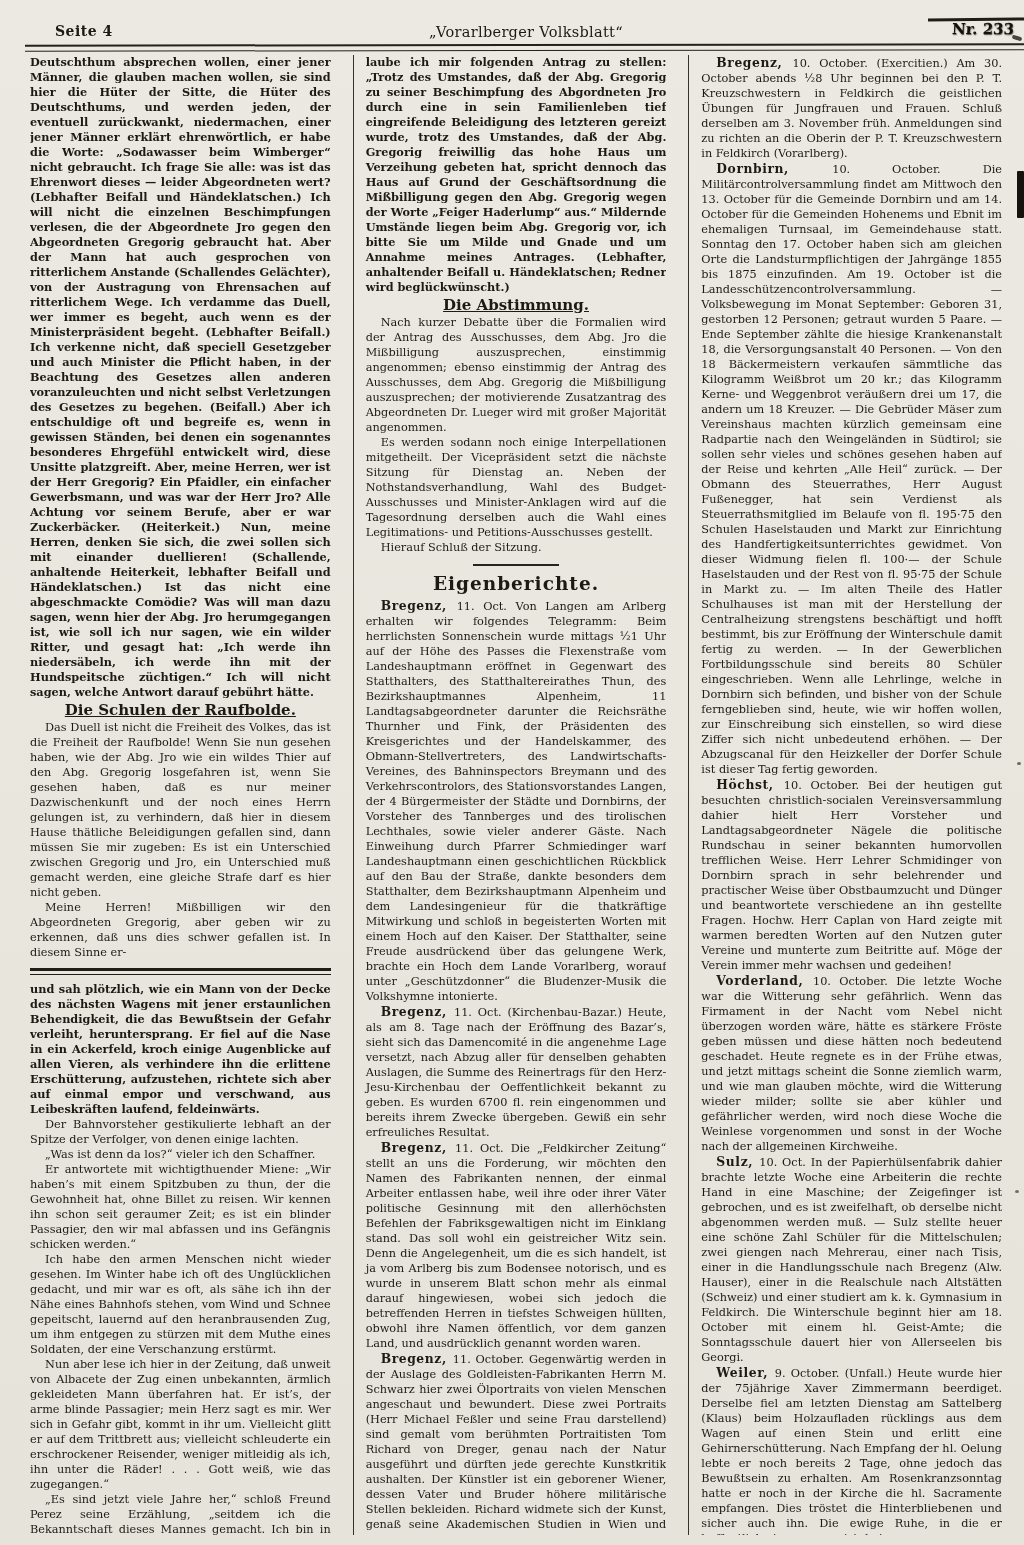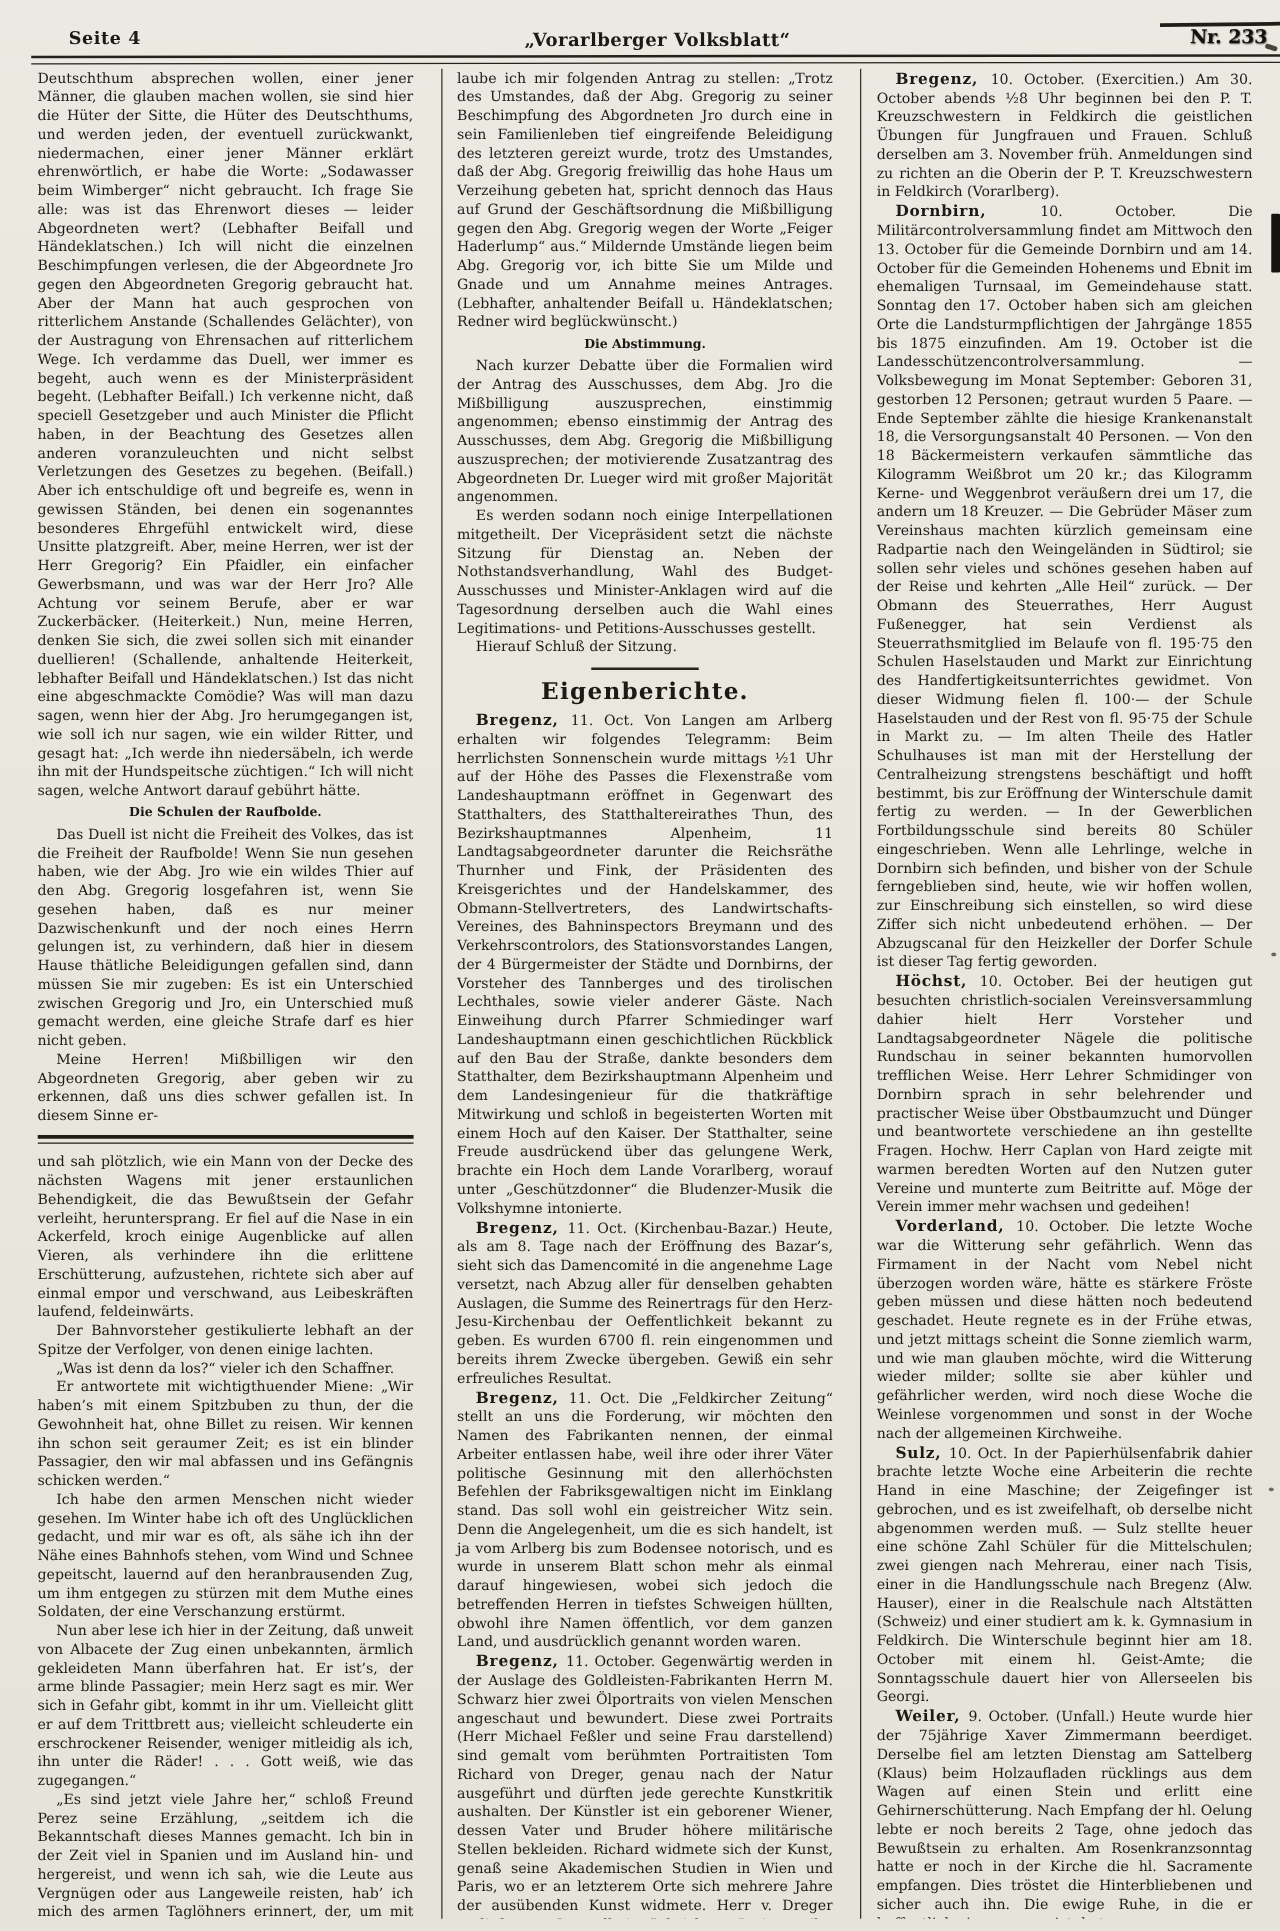--- a/index.html
+++ b/index.html
@@ -8,35 +8,35 @@
     background:#e7e4dc;
     font-family:"DejaVu Serif", serif;
     color:#1d1a15;
     position:relative;
     overflow:hidden;
   }
   .sheet{position:absolute;inset:0;background:linear-gradient(180deg,#ece9e2 0%,#e9e6de 55%,#e6e3da 100%);padding-left:44px;}
   
   .header{position:absolute;top:16px;left:28px;right:0;height:30px;}
   .page-label{position:absolute;left:27px;top:7px;font-size:14px;font-weight:bold;letter-spacing:.5px;}
-  .masthead{position:absolute;left:0;right:0;top:8px;text-align:center;font-size:14.5px;font-weight:bold;letter-spacing:.3px;}
+  .masthead{position:absolute;left:0;right:0;top:8px;text-align:center;font-size:14.5px;font-weight:normal;letter-spacing:.3px;}
   .issue{position:absolute;right:10px;top:4px;font-size:15px;font-weight:bold;
          color:#14110c;text-shadow:0.5px 0.8px 1.2px rgba(25,20,12,.75);transform:skewX(-3deg);}
   .issue-rule{position:absolute;right:0;top:2px;width:96px;height:3px;background:#211d16;transform:rotate(-0.6deg);}
   .head-rule{position:absolute;top:44px;left:25px;right:0;height:4px;
              border-top:2.5px solid #24201a;border-bottom:1px solid #24201a;transform:rotate(-0.08deg);}
   
   .columns{position:absolute;top:55px;left:30px;right:22px;bottom:10px;display:flex;}
   .col{flex:1 1 0;min-width:0;height:100%;overflow:hidden;text-align:justify;
        font-size:11.3px;line-height:15px;}
   .col + .col{border-left:1px solid #36322a;margin-left:22px;padding-left:12px;}
   p{margin:0;text-indent:15px;}
-  p.p-cont{text-indent:0;}
+  p.p-cont{text-indent:0;font-weight:bold;}
   .lead{font-weight:bold;font-size:12.3px;letter-spacing:.6px;}
-  .h2{text-align:center;font-weight:bold;font-size:10px;margin:3px 0 2px;}
+  .h2{text-align:center;font-weight:bold;font-size:15px;margin:3px 0 2px;text-decoration:underline;}
   .h1{text-align:center;font-weight:bold;font-size:18.5px;margin:10px 0 7px;letter-spacing:1px;}
   .rule-short{width:86px;height:1.5px;background:#28241d;margin:9px auto 8px;}
   .rule-thick{margin:8px 0 7px;height:2.5px;border-top:3px solid #201c16;border-bottom:1.5px solid #201c16;}
   
   .artifact-bar{position:absolute;right:0;top:171px;width:7px;height:47px;background:#16130e;border-radius:1px;}
   .artifact-speck-1{position:absolute;right:3px;top:762px;width:4px;height:3px;background:#6b665c;border-radius:50%;}
   .artifact-speck-2{position:absolute;right:5px;top:1190px;width:4px;height:3px;background:#726d62;border-radius:50%;}
   .artifact-corner{position:absolute;right:2px;top:36px;width:10px;height:4px;background:#4a443a;transform:rotate(18deg);border-radius:2px;}
 </style>
 </head>

